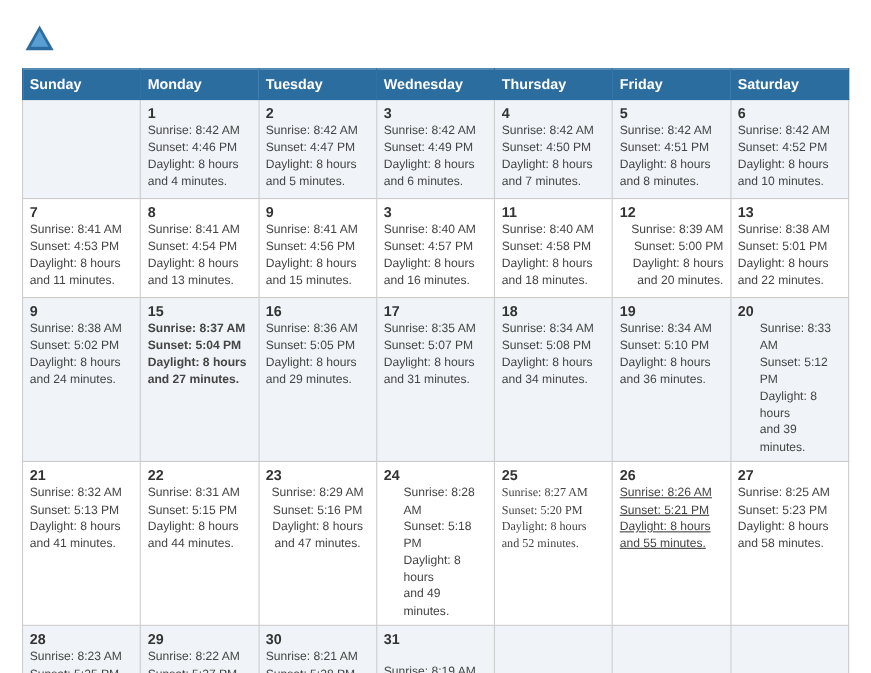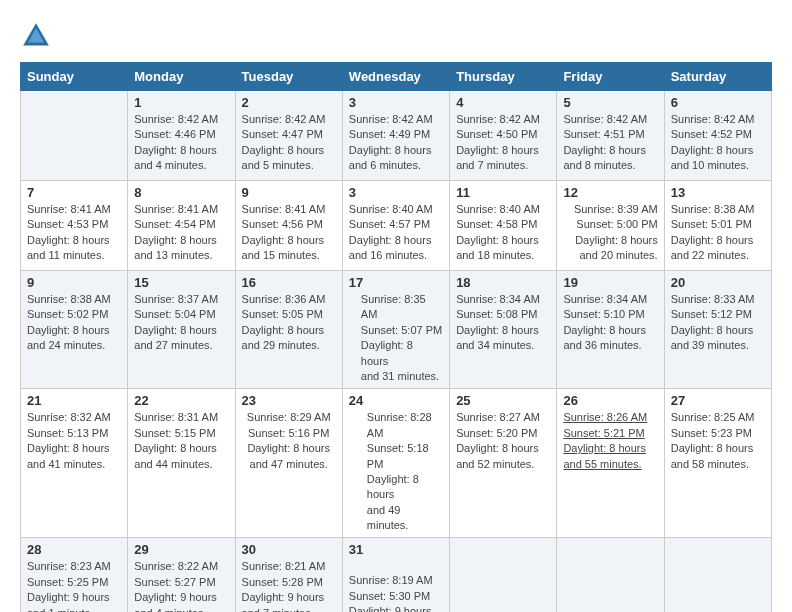--- a/index.html
+++ b/index.html
@@ -218,56 +218,56 @@
       <tr>
         <td>
           <span class="day-number">9</span>
           <div class="day-info" style="white-space: pre-line;">Sunrise: 8:38 AM
 Sunset: 5:02 PM
 Daylight: 8 hours
 and 24 minutes.</div>
         </td>
         <td>
           <span class="day-number">15</span>
-          <div class="day-info" style="white-space: pre-line;">Sunrise: 8:37 AM
+          <div class="day-info" style="white-space: pre-line; font-weight: bold;">Sunrise: 8:37 AM
 Sunset: 5:04 PM
 Daylight: 8 hours
 and 27 minutes.</div>
         </td>
         <td>
           <span class="day-number">16</span>
           <div class="day-info" style="white-space: pre-line;">Sunrise: 8:36 AM
 Sunset: 5:05 PM
 Daylight: 8 hours
 and 29 minutes.</div>
         </td>
         <td>
           <span class="day-number">17</span>
-          <div class="day-info" style="white-space: pre-line; margin-left: 12px;">Sunrise: 8:35 AM
+          <div class="day-info" style="white-space: pre-line;">Sunrise: 8:35 AM
 Sunset: 5:07 PM
 Daylight: 8 hours
 and 31 minutes.</div>
         </td>
         <td>
           <span class="day-number">18</span>
           <div class="day-info" style="white-space: pre-line;">Sunrise: 8:34 AM
 Sunset: 5:08 PM
 Daylight: 8 hours
 and 34 minutes.</div>
         </td>
         <td>
           <span class="day-number">19</span>
           <div class="day-info" style="white-space: pre-line;">Sunrise: 8:34 AM
 Sunset: 5:10 PM
 Daylight: 8 hours
 and 36 minutes.</div>
         </td>
         <td>
           <span class="day-number">20</span>
-          <div class="day-info" style="white-space: pre-line;">Sunrise: 8:33 AM
+          <div class="day-info" style="white-space: pre-line; margin-left: 20px;">Sunrise: 8:33 AM
 Sunset: 5:12 PM
 Daylight: 8 hours
 and 39 minutes.</div>
         </td>
       </tr>
       <tr>
         <td>
           <span class="day-number">21</span>
           <div class="day-info" style="white-space: pre-line;">Sunrise: 8:32 AM
 Sunset: 5:13 PM
@@ -290,21 +290,21 @@
         </td>
         <td>
           <span class="day-number">24</span>
           <div class="day-info" style="white-space: pre-line; margin-left: 18px;">Sunrise: 8:28 AM
 Sunset: 5:18 PM
 Daylight: 8 hours
 and 49 minutes.</div>
         </td>
         <td>
           <span class="day-number">25</span>
-          <div class="day-info" style="white-space: pre-line;">Sunrise: 8:27 AM
+          <div class="day-info" style="white-space: pre-line; font-family: Liberation Serif, serif;">Sunrise: 8:27 AM
 Sunset: 5:20 PM
 Daylight: 8 hours
 and 52 minutes.</div>
         </td>
         <td>
           <span class="day-number">26</span>
           <div class="day-info" style="white-space: pre-line; text-decoration: underline;">Sunrise: 8:26 AM
 Sunset: 5:21 PM
 Daylight: 8 hours
 and 55 minutes.</div>

